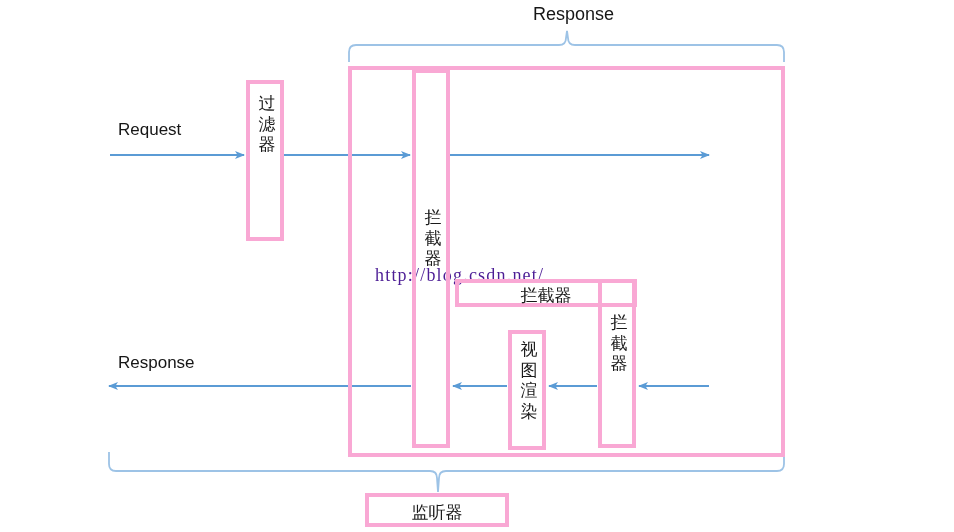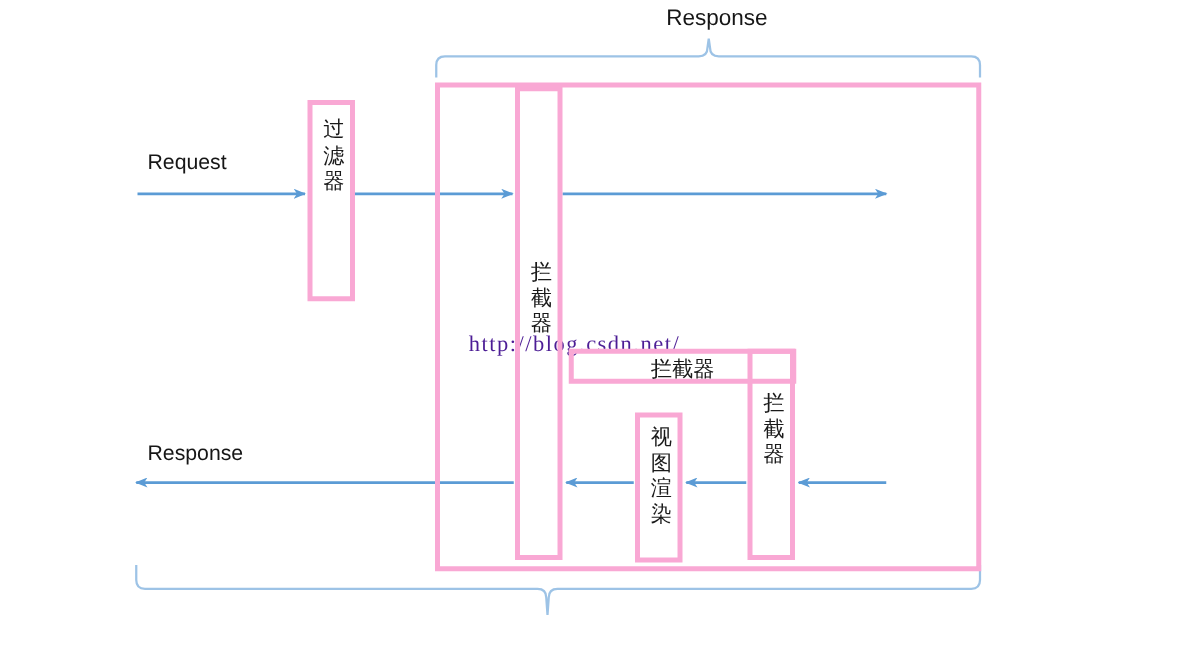--- a/index.html
+++ b/index.html
@@ -128,14 +128,17 @@
   </div>
 
   <div class="box" style="left:598px; top:279px; width:38px; height:169px;">
     <div class="boxlabel vert-label" style="left:5px; top:30px; width:24px;">拦截器</div>
   </div>
 
   <div class="box" style="left:508px; top:330px; width:38px; height:120px;">
     <div class="boxlabel vert-label" style="left:5px; top:6px; width:24px;">视图渲染</div>
   </div>
 
+  <div class="box" style="left:365px; top:493px; width:144px; height:34px;">
+    <div class="boxlabel" style="left:0px; top:6px; width:100%;">监听器</div>
+  </div>
 
 </div>
 
 </body></html>

